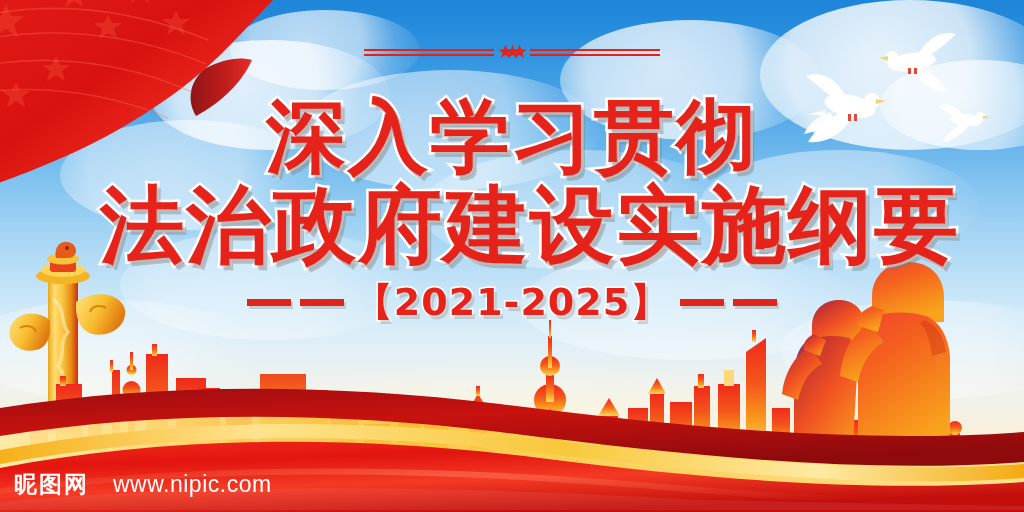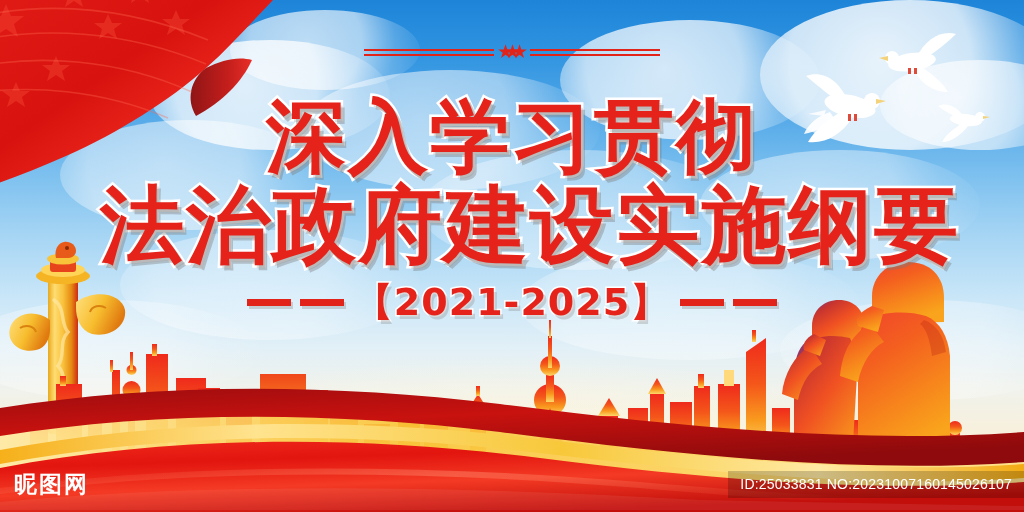--- a/index.html
+++ b/index.html
@@ -505,19 +505,17 @@
       <div class="sub-dash"></div>
       <div class="sub-dash"></div>
       <div class="subtitle-text">【2021-2025】</div>
       <div class="sub-dash"></div>
       <div class="sub-dash"></div>
     </div>
   </div>
 
   <div class="footer-logo">
     <span class="logo-cn">昵图网</span>
-  </div>
-
-  <div class="id-badge">
-    <span>ID:25033831 NO:20231007160145026107</span>
-  </div>
+    <span class="logo-url">www.nipic.com</span>
+  </div>
+
 
 </div>
 
 </body></html>

